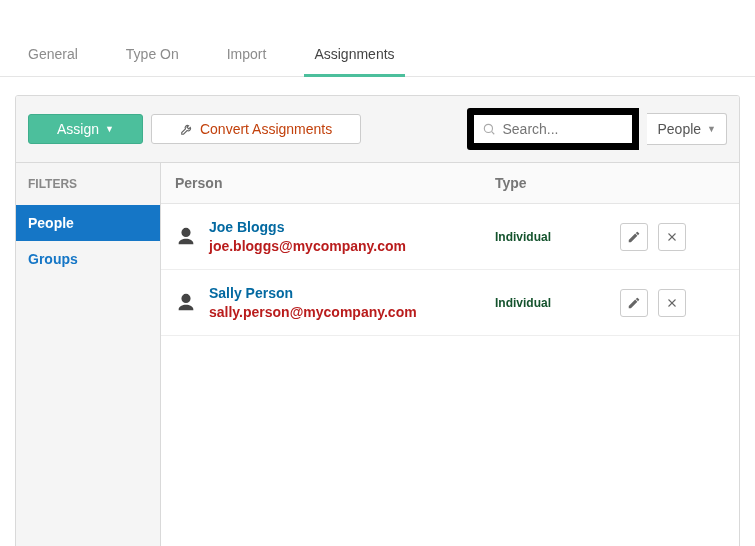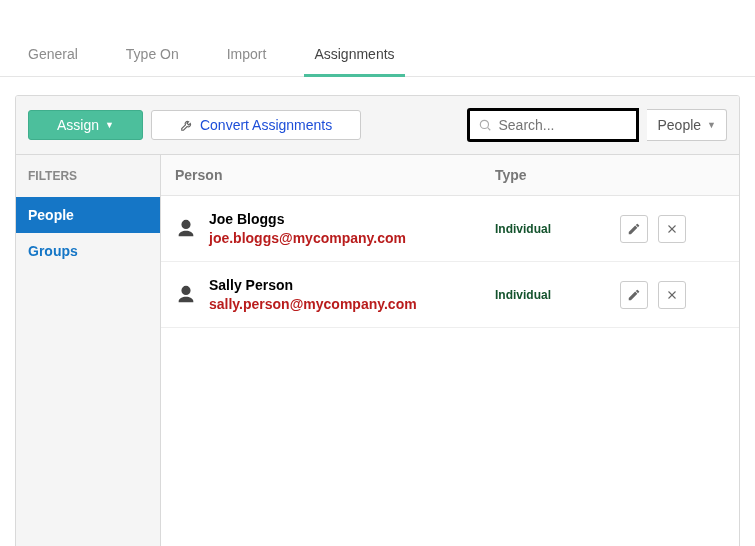--- a/index.html
+++ b/index.html
@@ -70,27 +70,27 @@
   }
   .btn-primary {
     background: #4CBF9C;
     border: 1px solid #3fae8c;
     color: #fff;
   }
   .btn-primary .caret { font-size: 9px; }
   .btn-default {
     background: #fff;
     border: 1px solid #ccc;
-    color: #1d4ed8;
+    color: #c2410c;
   }
   .spacer { flex: 1; }
 
   .search-box {
     background: #fff;
-    border: 3px solid #000000;
+    border: 7px solid #000000;
     border-radius: 3px 0 0 3px;
     padding: 14px 8px;
     display: inline-flex;
     align-items: center;
     gap: 6px;
     width: 172px;
     height: 32px;
   }
   .search-box input {
     border: none; outline: none;
@@ -158,21 +158,21 @@
   .col-type { flex: 0 0 125px; }
   .col-actions { flex: 1; display: flex; justify-content: flex-start; gap: 8px; align-items:center; }
   .row {
     display: flex;
     border-bottom: 1px solid #eee;
     align-items: center;
     min-height: 66px;
   }
   .person-cell { display:flex; align-items:center; gap:12px; flex:0 0 320px; padding:12px 14px; }
   .person-info { line-height: 1.35; }
-  .person-name { color: #000000; font-size: 14px; cursor: pointer; }
+  .person-name { color: #0369a1; font-size: 14px; cursor: pointer; }
   .person-email { color: #b91c1c; font-size: 14px; }
   .type-cell { flex:0 0 125px; padding:12px 14px; color:#14532d; font-size:12px; }
   .actions-cell { flex:1; display:flex; gap:10px; padding:12px 14px; }
   .icon-btn {
     width: 28px; height: 28px;
     border: 1px solid #ccc;
     border-radius: 3px;
     background:#fff;
     display:inline-flex; align-items:center; justify-content:center;
     cursor:pointer;

